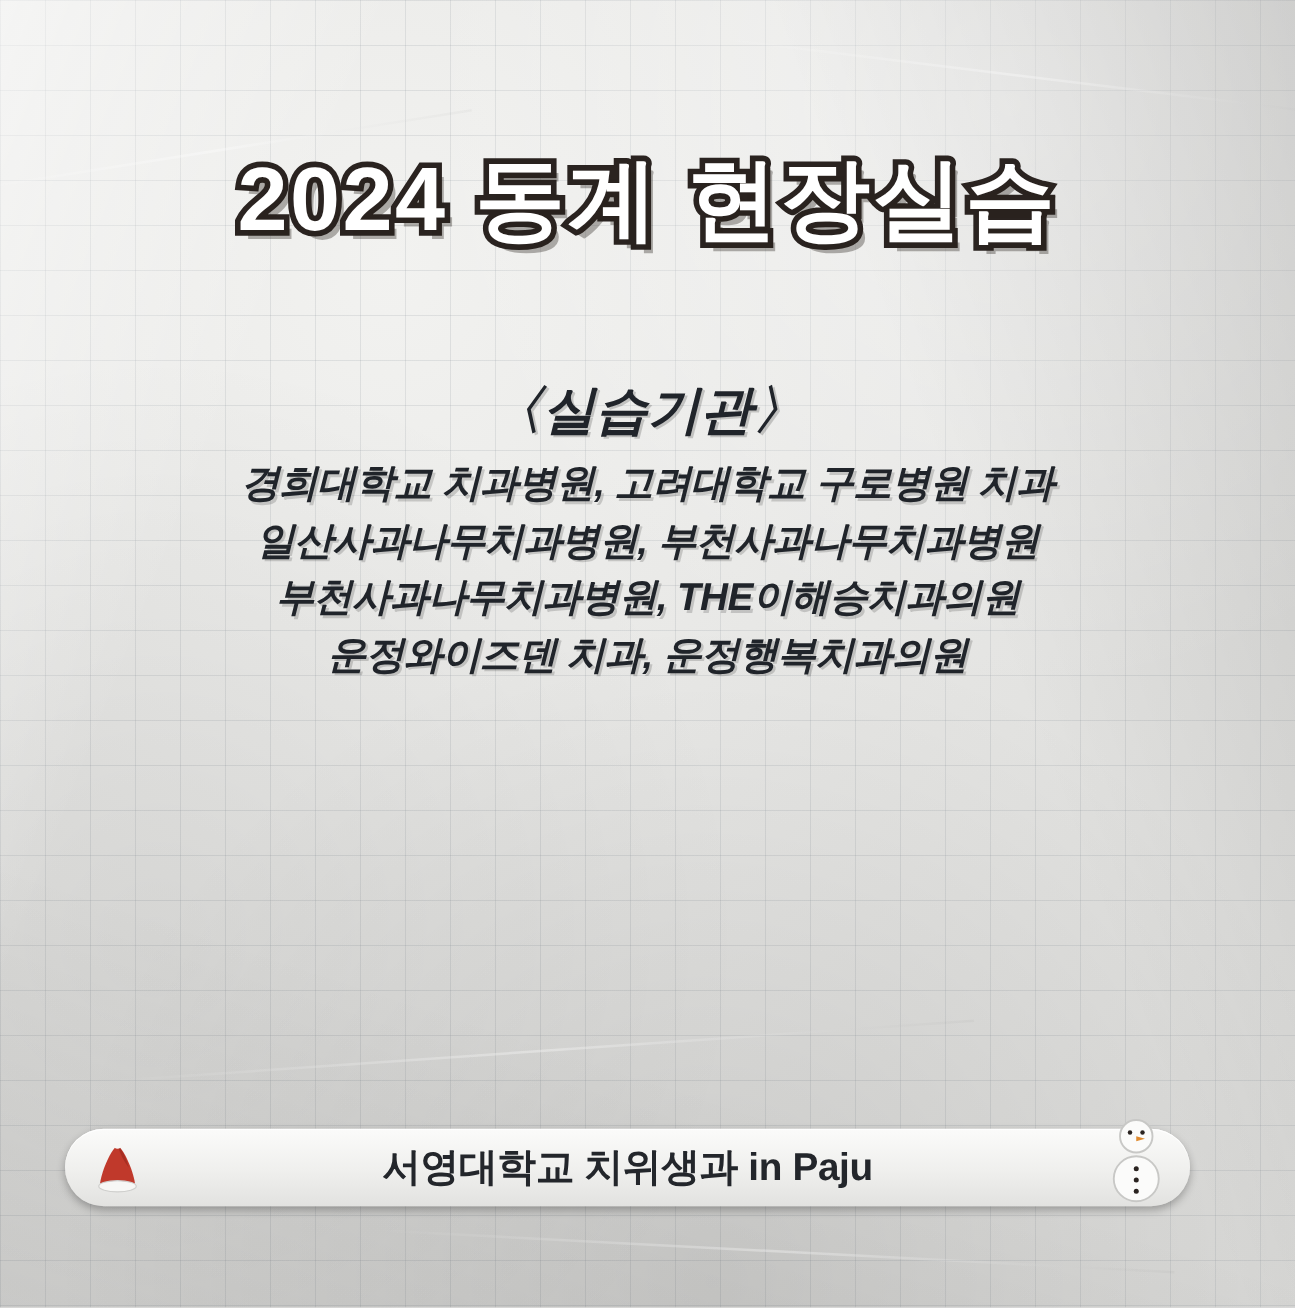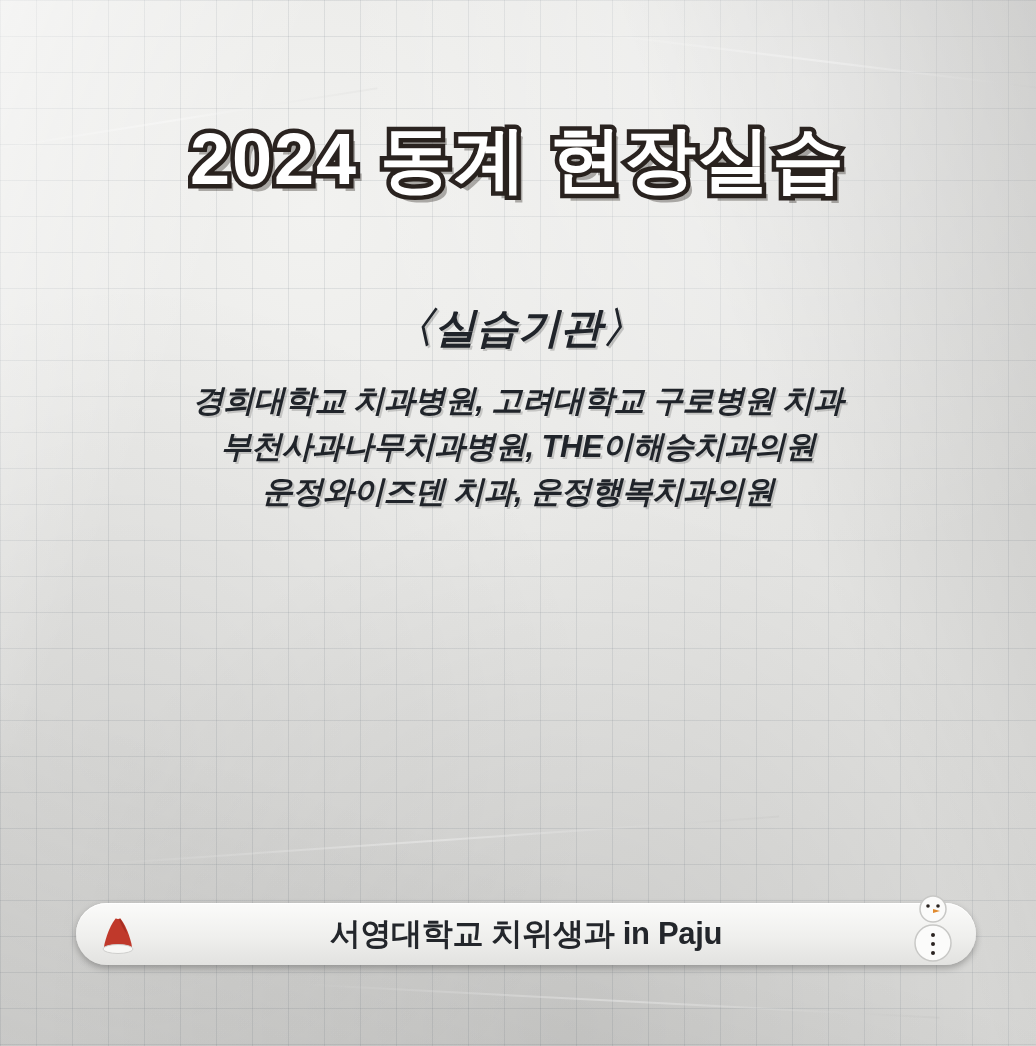--- a/index.html
+++ b/index.html
@@ -61,36 +61,36 @@
     top: 300px;
     left: 0;
     width: 100%;
     text-align: center;
     color: #20242a;
   }
   .subtitle {
     font-size: 42px;
     font-weight: 700;
     font-style: italic;
-    margin-bottom: 22px;
+    margin-bottom: 8px;
     text-shadow: 2px 2px 0 rgba(0,0,0,0.18);
   }
   .org-line {
     font-size: 31px;
     font-weight: 700;
     font-style: italic;
     line-height: 1.47;
     letter-spacing: -0.5px;
     text-shadow: 2px 2px 0 rgba(0,0,0,0.16);
     white-space: nowrap;
   }
 
   .footer-bar {
     position: absolute;
-    left: 76px;
+    left: 52px;
     top: 903px;
     width: 900px;
     height: 62px;
     border-radius: 31px;
     background: linear-gradient(to bottom, #fbfbfa 0%, #efefed 55%, #e2e2e0 100%);
     box-shadow: 0 3px 7px rgba(0,0,0,0.28), inset 0 1px 0 rgba(255,255,255,0.9);
     display: flex;
     align-items: center;
     justify-content: center;
   }
@@ -124,20 +124,21 @@
   <div class="crease" style="left:-40px; top:120px; width:420px; transform:rotate(-9deg);"></div>
   <div class="crease" style="left:560px; top:60px; width:520px; transform:rotate(7deg);"></div>
   <div class="crease" style="left:80px; top:840px; width:700px; transform:rotate(-4deg);"></div>
   <div class="crease" style="left:300px; top:1000px; width:640px; transform:rotate(3deg);"></div>
 
   <div class="title">2024 동계 현장실습</div>
 
   <div class="body-block">
     <div class="subtitle">〈실습기관〉</div>
     <div class="org-line">경희대학교 치과병원, 고려대학교 구로병원 치과</div>
+    <div class="org-line">일산사과나무치과병원, 부천사과나무치과병원</div>
     <div class="org-line">부천사과나무치과병원, THE이해승치과의원</div>
     <div class="org-line">운정와이즈덴 치과, 운정행복치과의원</div>
   </div>
 
   <div class="footer-bar">
 
     <svg class="santa-hat" viewBox="0 0 40 44">
       <path d="M20 3 C27 9 33 26 34 34 L6 34 C7 26 13 9 20 3 Z" fill="#c0392b"></path>
       <path d="M20 3 C24 7 27 14 29 21 C25 16 22 10 20 3 Z" fill="#8e241a" opacity=".5"></path>
       <ellipse cx="20" cy="36" rx="15" ry="4.5" fill="#f7f7f5" stroke="#cfcfcd" stroke-width="1"></ellipse>

